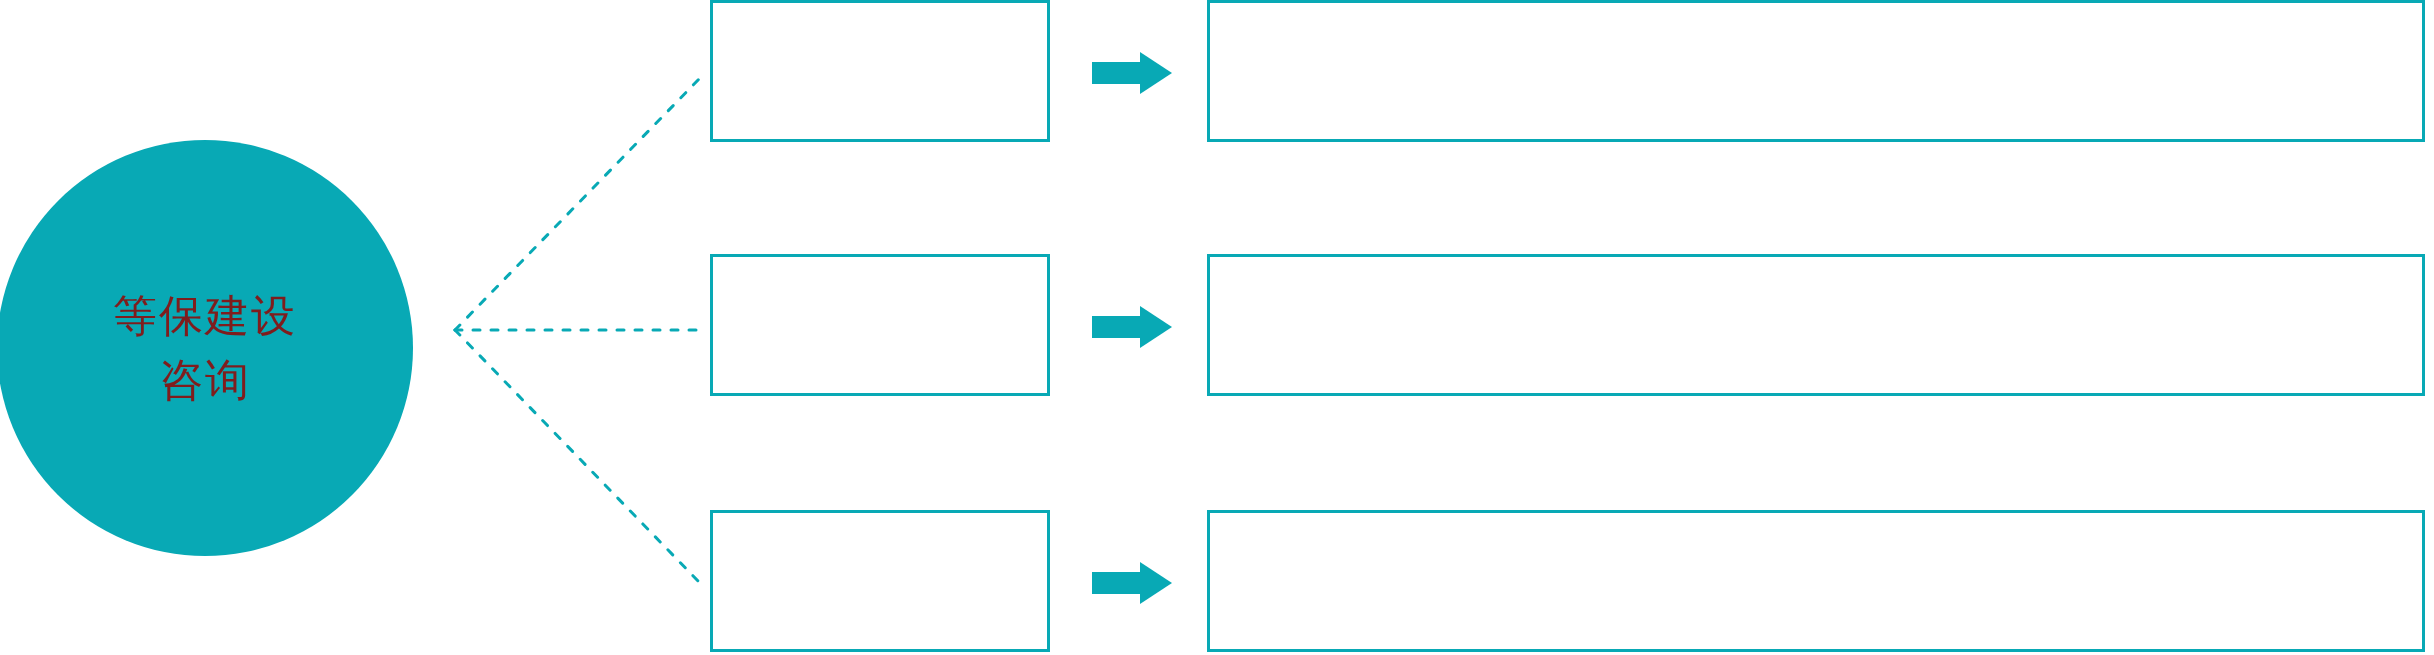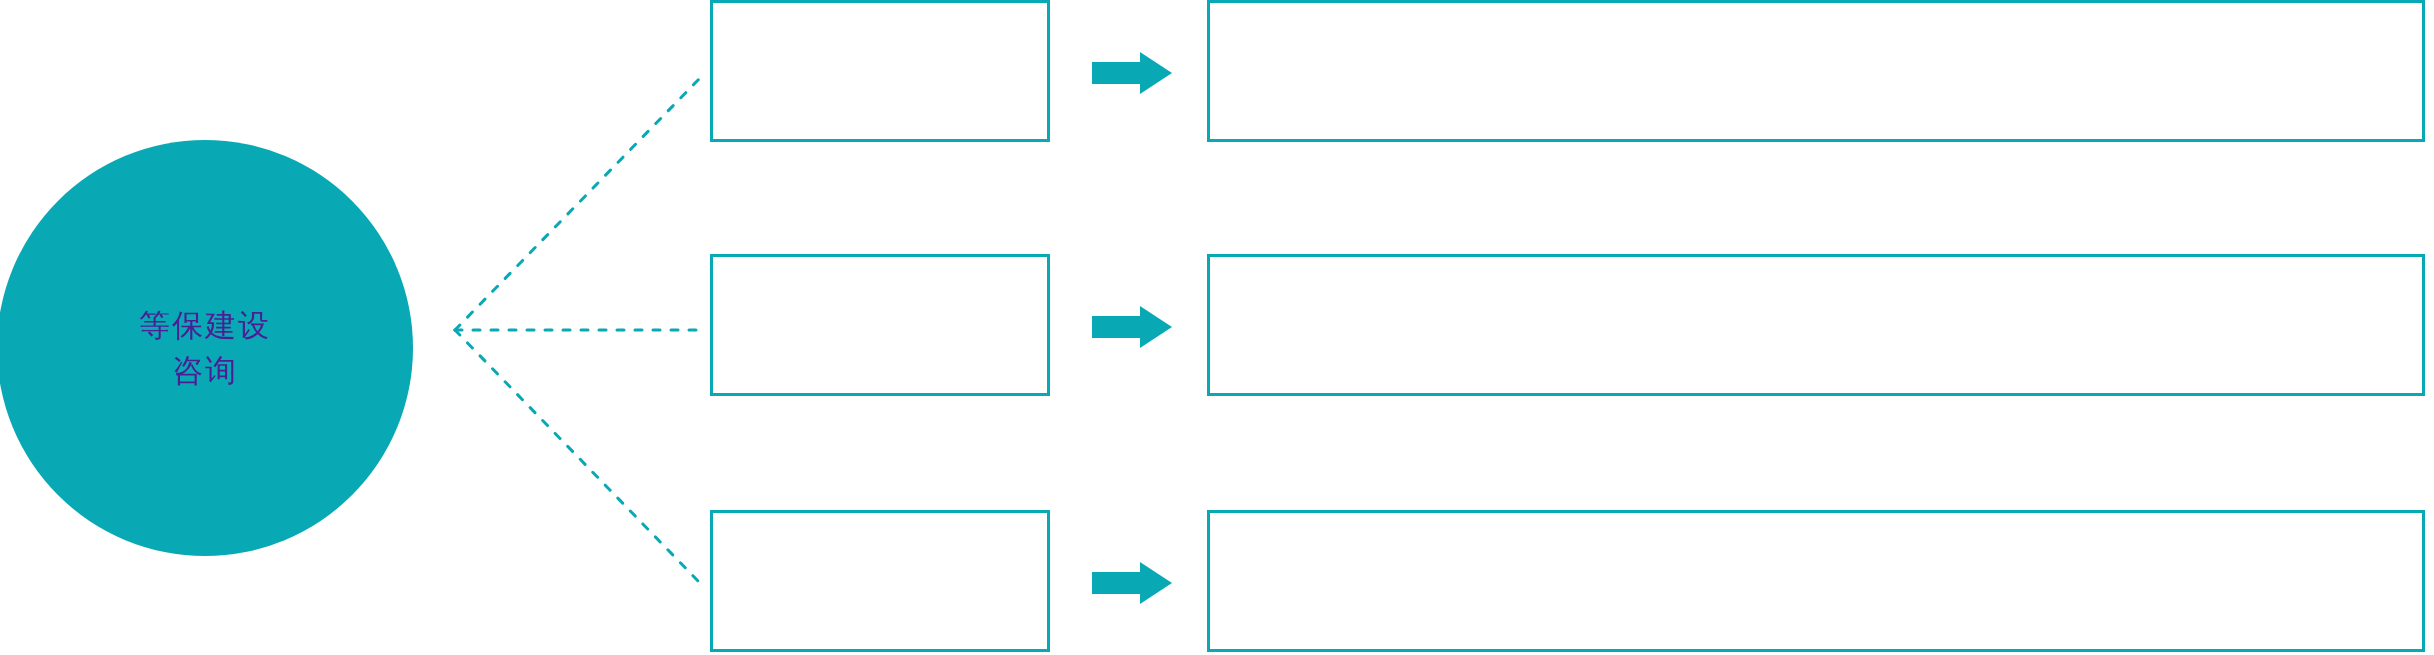--- a/index.html
+++ b/index.html
@@ -36,22 +36,22 @@
     height: 416px;
     border-radius: 50%;
     background: #08A9B5;
     display: flex;
     flex-direction: column;
     align-items: center;
     justify-content: center;
     box-sizing: border-box;
   }
   .hub-label {
-    color: #4c1d95;
-    font-size: 31px;
+    color: #7f1d1d;
+    font-size: 44px;
     line-height: 1.45;
     letter-spacing: 2px;
     text-align: center;
     white-space: nowrap;
     font-weight: 400;
   }
 
   
   .row {
     position: absolute;

